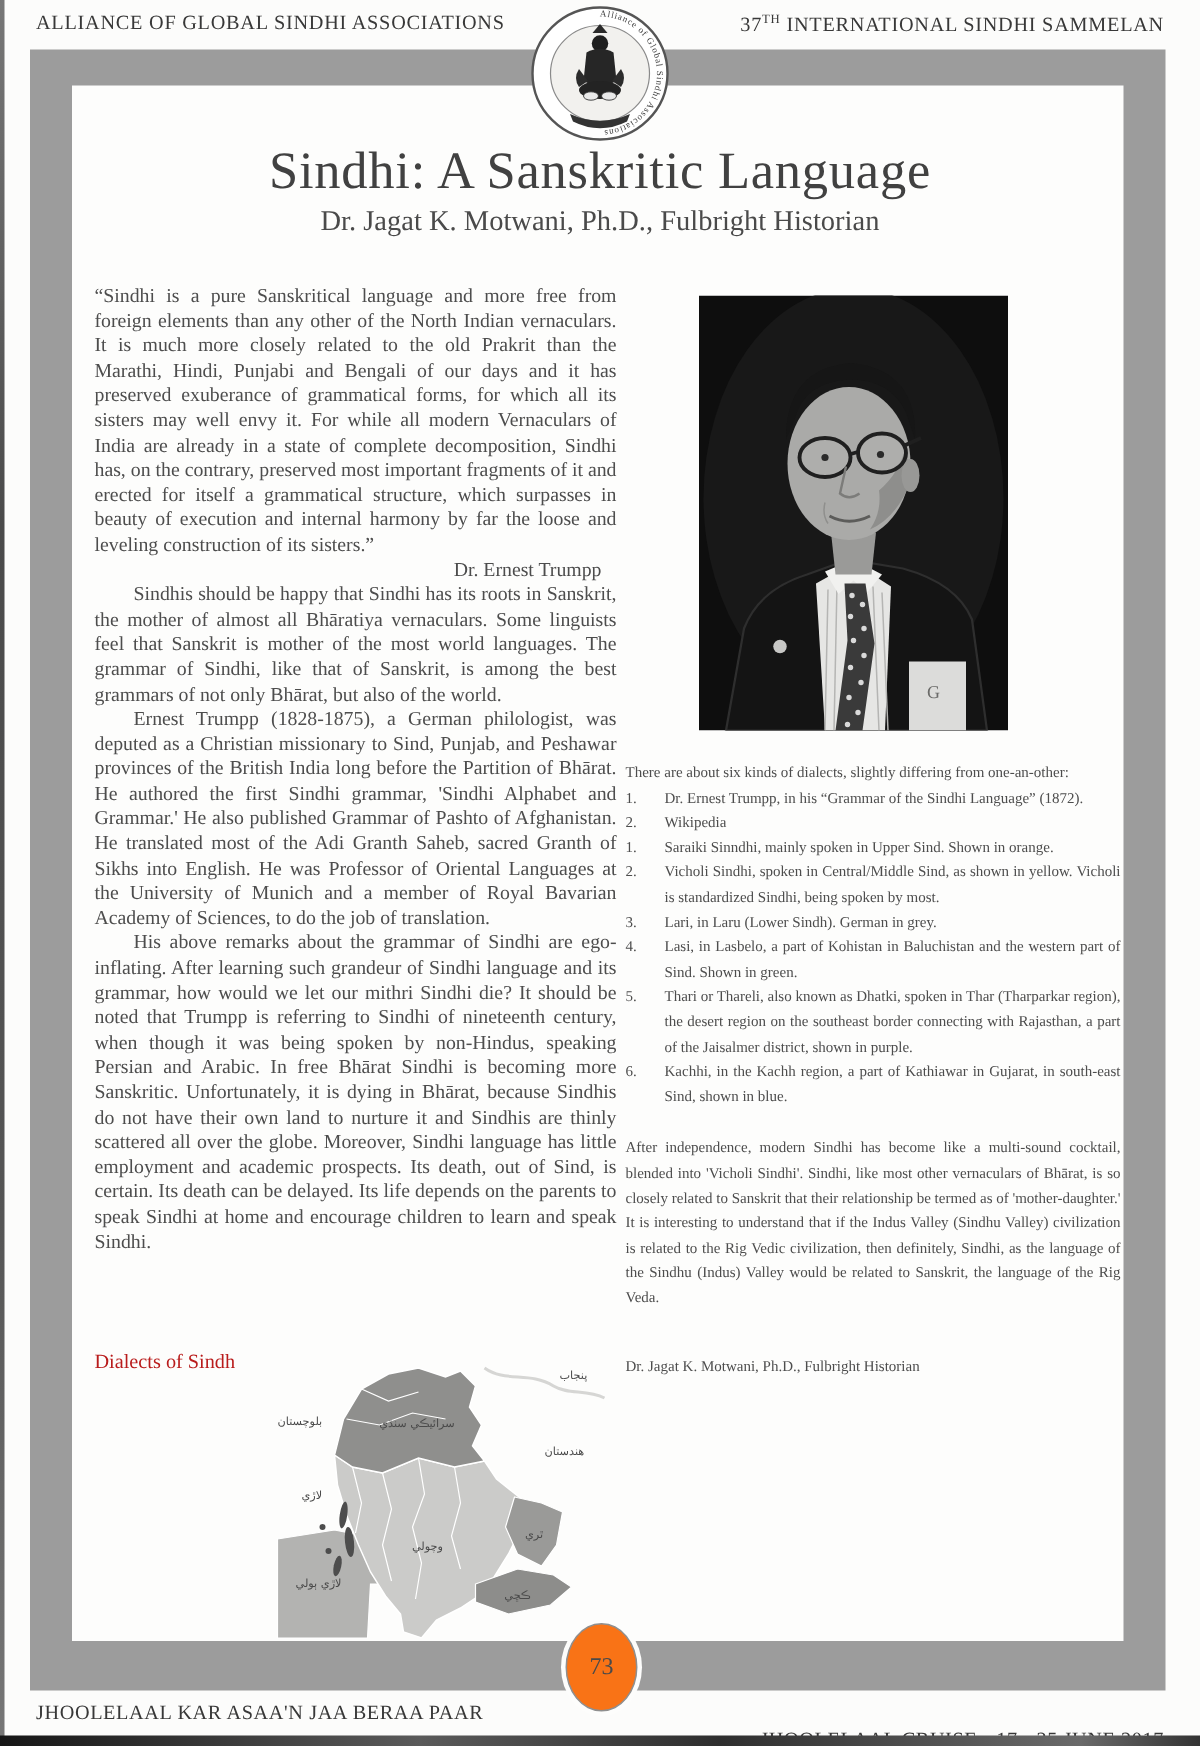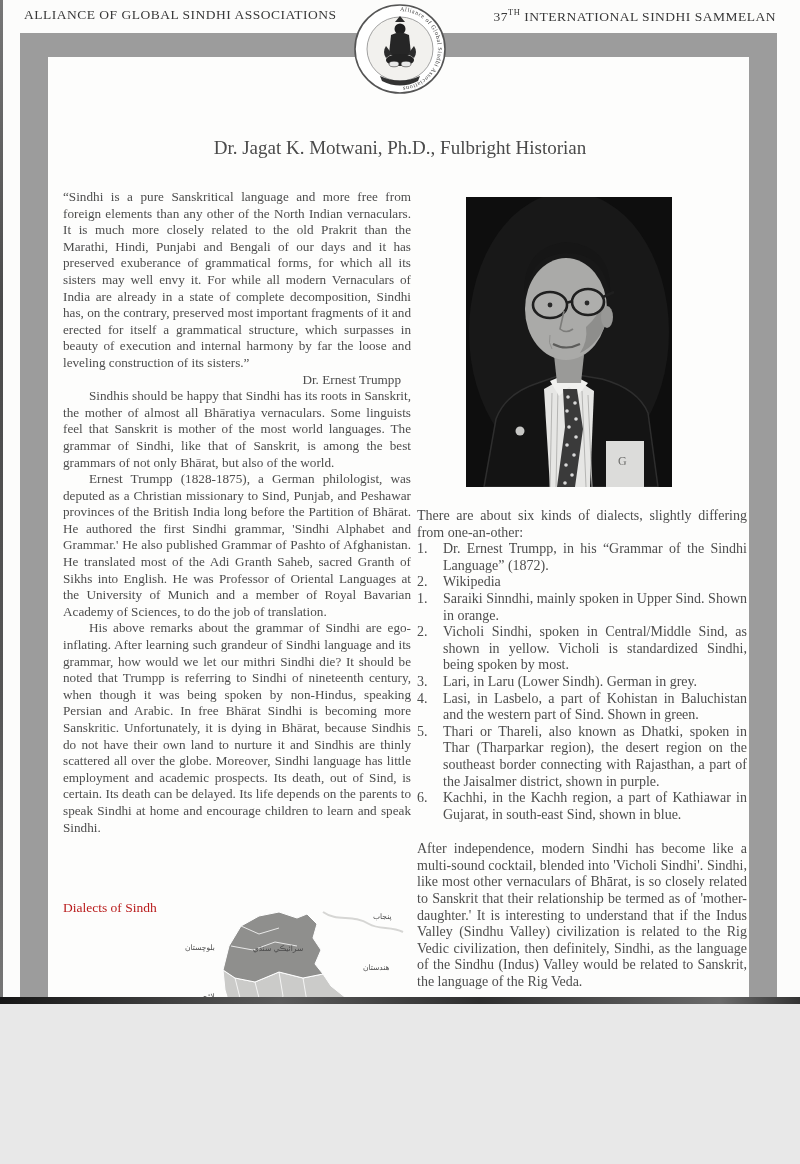--- a/index.html
+++ b/index.html
@@ -1,34 +1,34 @@
 <!DOCTYPE html>
 <html><head>
 <meta charset="utf-8">
 <style>
   html,body{margin:0;padding:0;background:#e8e8e8;}
-  .page{position:relative;width:800px;height:1004px;margin:0 auto;background:#fcfcfb;overflow:hidden;
+  .page{position:relative;width:800px;height:1164px;margin:0 auto;background:#fcfcfb;overflow:hidden;
         font-family:"Liberation Serif","DejaVu Serif",serif;color:#4d4d4d;}
   .edge-left{position:absolute;left:0;top:0;width:3px;height:100%;
              background:linear-gradient(#777,#4a4a4a 30%,#555 70%,#777);}
   .edge-bottom{position:absolute;left:0;bottom:0;width:100%;height:7px;
              background:linear-gradient(90deg,#161616,#5a5a5a 35%,#2e2e2e 60%,#6a6a6a 90%,#333);}
   .frame{position:absolute;left:20px;top:33px;width:757px;height:1094px;box-sizing:border-box;
          border:28px solid #9c9c9c;border-top-width:24px;border-bottom-width:33px;background:#fdfdfc;}
   .header-left{position:absolute;left:24px;top:7px;font-size:13.5px;letter-spacing:.5px;color:#383838;}
   .header-right{position:absolute;right:24px;top:7px;font-size:13.5px;letter-spacing:.5px;color:#383838;}
   .header-right sup{font-size:8.5px;margin-top:24px;}
   .logo{position:absolute;left:352px;top:2px;width:96px;height:94px;}
   .title{position:absolute;left:0;top:94px;width:100%;margin:0;text-align:center;
          font-size:35px;font-weight:500;letter-spacing:.5px;color:#414141;}
   .byline{position:absolute;left:0;top:137px;width:100%;text-align:center;font-size:19px;color:#4a4a4a;}
   .col-left{position:absolute;left:63px;top:189px;width:348px;
             font-size:13.2px;line-height:16.6px;text-align:justify;}
   .col-right{position:absolute;left:417px;top:508px;width:330px;
-            font-size:14px;line-height:16.6px;text-align:justify;}
+            font-size:10px;line-height:16.6px;text-align:justify;}
   .p{margin:0;text-indent:26px;}
   .noind{text-indent:0;}
   .attrib{text-align:right;padding-right:10px;}
   .li-row{display:flex;}
   .li-num{width:26px;flex:none;}
   .li-text{flex:1;text-align:justify;}
   .closing{margin-top:18px;}
   .signature{margin-top:30px;}
   .dialects-caption{position:absolute;left:63px;top:900px;font-size:13.5px;color:#b91c1c;}
   .map{position:absolute;left:183px;top:906px;width:226px;height:190px;}
@@ -68,20 +68,21 @@
         <path d="M34,44 Q30,50 34,56 L40,52 Z" fill="#2c2c2c"></path>
         <path d="M62,44 Q66,50 62,56 L56,52 Z" fill="#2c2c2c"></path>
         <ellipse cx="48" cy="58" rx="14" ry="6" fill="#232323"></ellipse>
         <ellipse cx="42" cy="62" rx="5" ry="2.8" fill="#e9e9e9" stroke="#333" stroke-width="0.6"></ellipse>
         <ellipse cx="54" cy="62" rx="5" ry="2.8" fill="#e9e9e9" stroke="#333" stroke-width="0.6"></ellipse>
         <path d="M28,74 Q48,83 68,74 L66,79 Q48,88 30,79 Z" fill="#333"></path>
       </g>
     </svg>
   </div>
 
+  <h1 class="title">Sindhi: A Sanskritic Language</h1>
   <div class="byline">Dr. Jagat K. Motwani, Ph.D., Fulbright Historian</div>
 
   <div class="col-left">
     <p class="p noind">“Sindhi is a pure Sanskritical language and more free from foreign elements than any other of the North Indian vernaculars. It is much more closely related to the old Prakrit than the Marathi, Hindi, Punjabi and Bengali of our days and it has preserved exuberance of grammatical forms, for which all its sisters may well envy it. For while all modern Vernaculars of India are already in a state of complete decomposition,  Sindhi has, on the contrary, preserved most important fragments of it and erected for itself a grammatical structure, which surpasses in beauty of execution and internal harmony by far the loose and leveling construction of its sisters.”</p>
     <div class="attrib">Dr. Ernest Trumpp</div>
     <p class="p">Sindhis should be happy that Sindhi has its roots in Sanskrit, the mother of almost all Bhāratiya vernaculars. Some linguists feel that Sanskrit is mother of the most world languages. The grammar of Sindhi, like that of Sanskrit, is among the best grammars of not only Bhārat, but also of the world.</p>
     <p class="p">Ernest Trumpp (1828-1875), a German philologist, was deputed as a Christian missionary to Sind, Punjab, and Peshawar provinces of the British India long before the Partition of Bhārat. He authored the first Sindhi grammar, 'Sindhi Alphabet and Grammar.' He also published Grammar of Pashto of Afghanistan. He translated most of the Adi Granth Saheb, sacred Granth of Sikhs into English. He was Professor of Oriental Languages at the University of Munich and a member of Royal Bavarian Academy of Sciences, to do the job of translation.</p>
     <p class="p">His above remarks about the grammar of Sindhi are ego-inflating. After learning such grandeur of Sindhi language and its grammar, how would we let our mithri Sindhi die? It should be noted that Trumpp is referring to Sindhi of nineteenth century, when though it was being spoken by non-Hindus, speaking Persian and Arabic. In free Bhārat Sindhi is becoming more Sanskritic. Unfortunately, it is dying in Bhārat, because Sindhis do not have their own land to nurture it and Sindhis are thinly scattered all over the globe. Moreover, Sindhi language has little employment and academic prospects.  Its death, out of Sind, is certain. Its death can be delayed. Its life depends on the parents to speak Sindhi at home and encourage children to learn and speak Sindhi.</p>
   </div>
 
@@ -216,16 +217,17 @@
         </div>
     </div>
     <p class="p noind closing">After independence, modern Sindhi has become like a multi-sound cocktail, blended into 'Vicholi Sindhi'. Sindhi, like most other vernaculars of Bhārat, is so closely related to Sanskrit that their relationship be termed as of 'mother-daughter.' It is interesting to understand that if the Indus Valley (Sindhu Valley) civilization is related to the Rig Vedic civilization, then definitely, Sindhi, as the language of the Sindhu (Indus) Valley would be related to Sanskrit, the language of the Rig Veda.</p>
     <div class="signature">Dr. Jagat K. Motwani, Ph.D., Fulbright Historian</div>
   </div>
 
   <div class="oval">
       <span>73</span>
     </div>
 
+  <div class="footer-left">JHOOLELAAL KAR ASAA'N JAA BERAA PAAR</div>
   <div class="footer-right">JHOOLELAAL CRUISE • 17 - 25 JUNE 2017</div>
 
   <div class="edge-bottom"></div>
 </div>
 
 </body></html>

